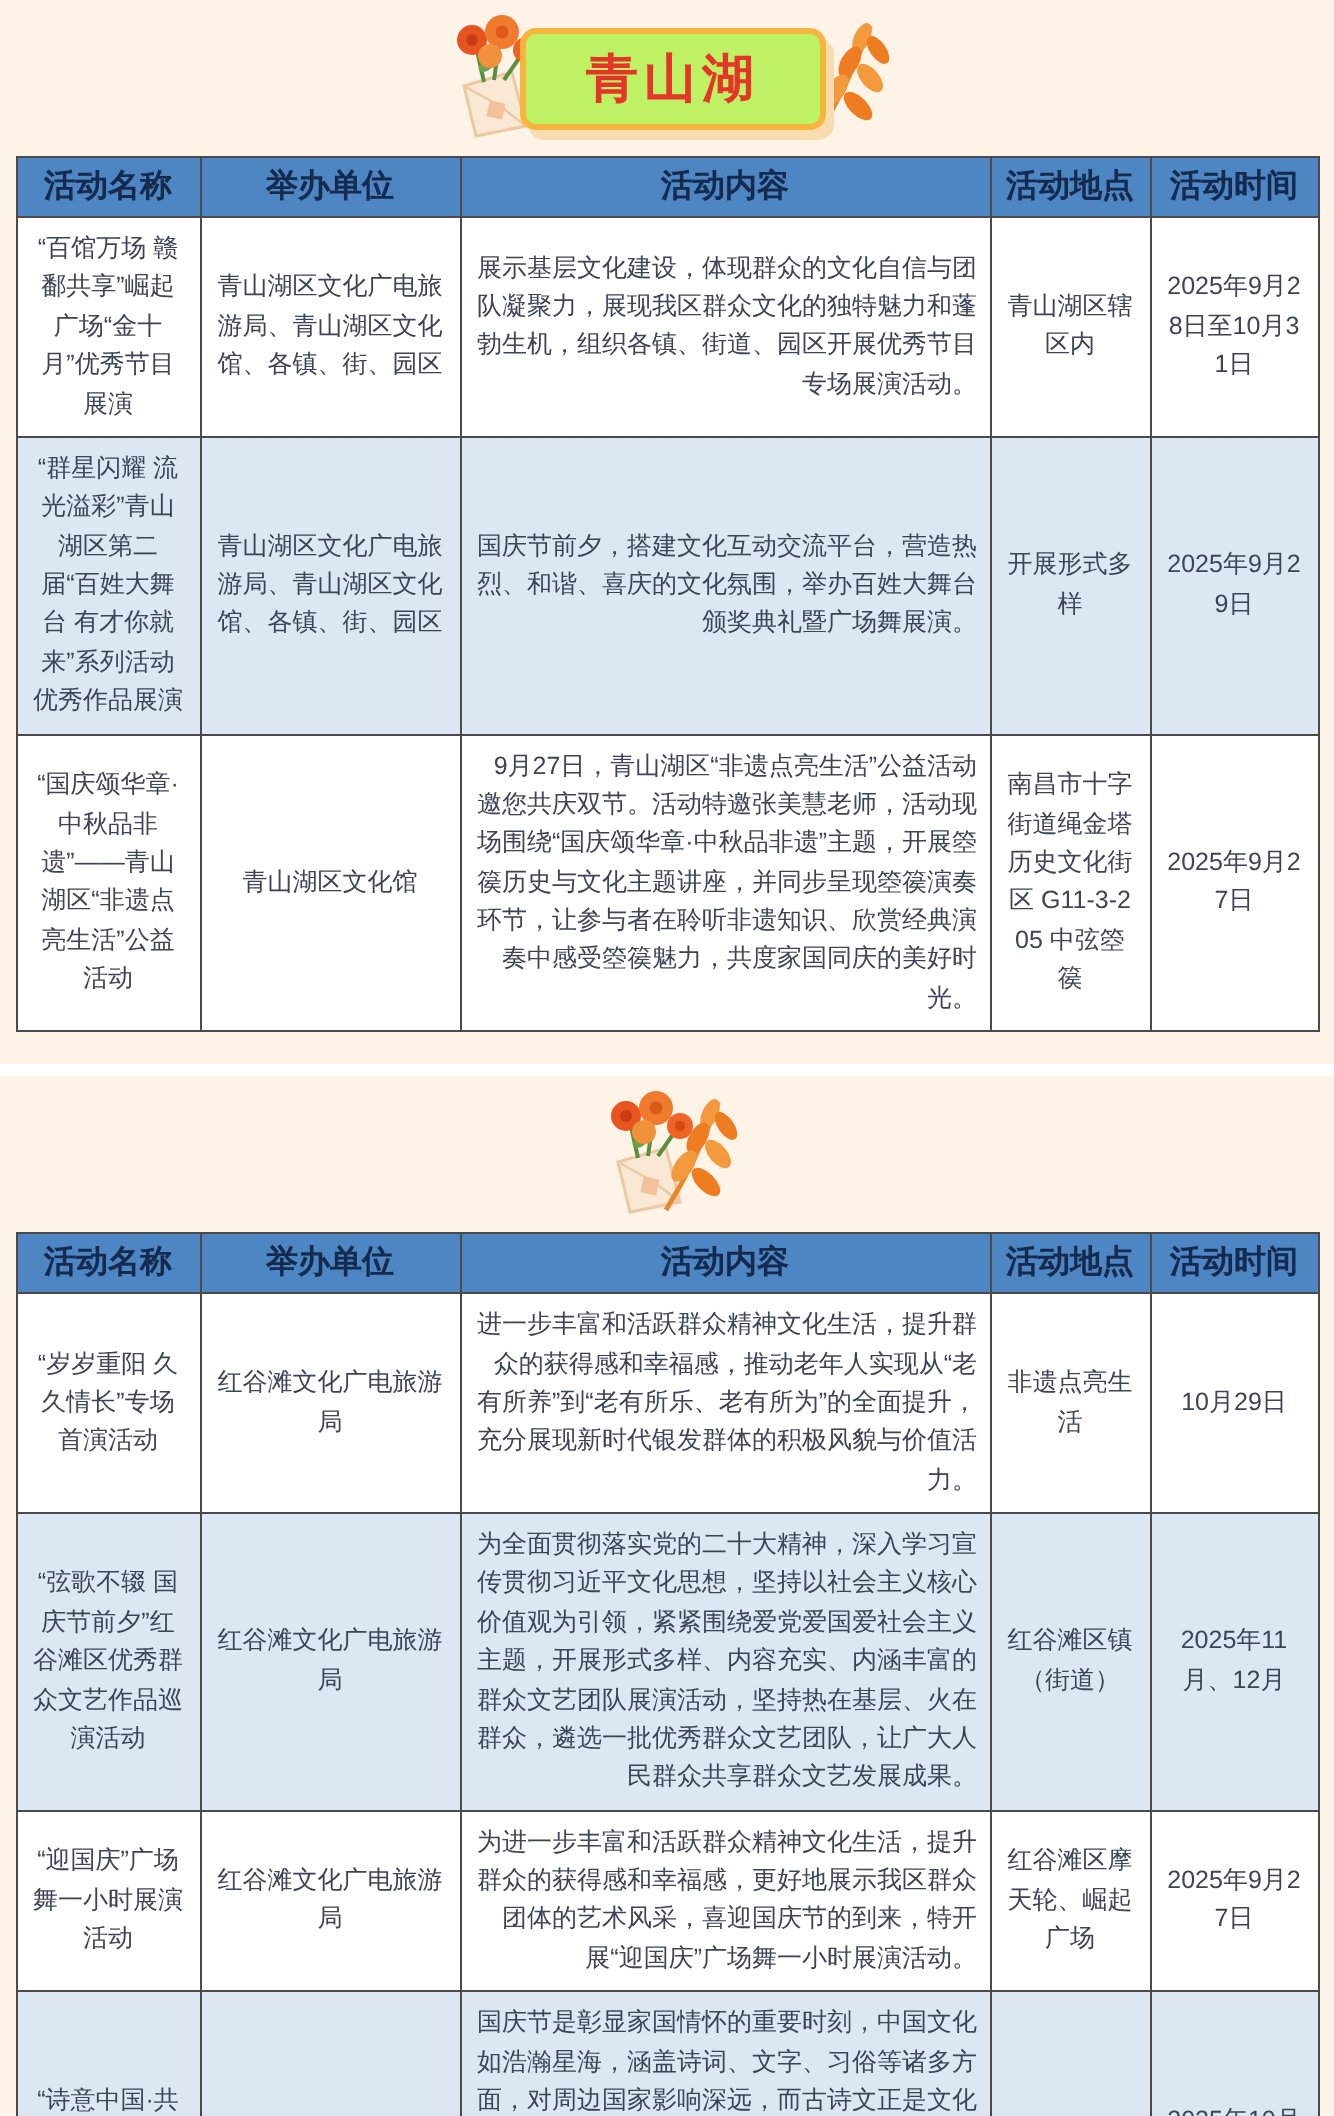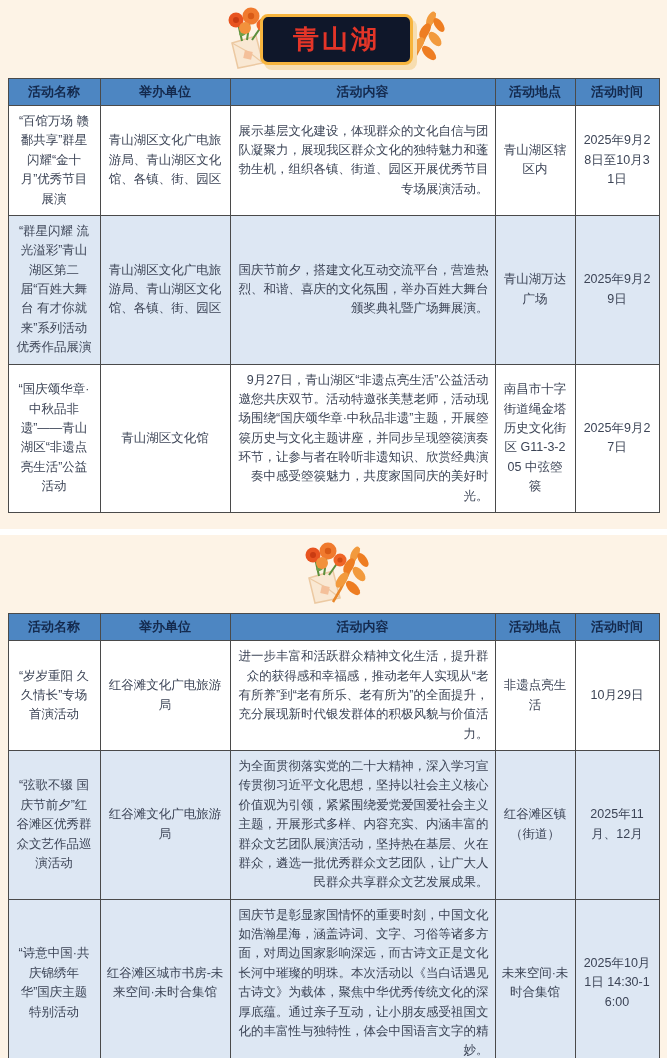--- a/index.html
+++ b/index.html
@@ -8,39 +8,39 @@
     font-family:"Liberation Sans","DejaVu Sans",sans-serif;
     color:#3c4456;
   }
   .section { background:#fdf3e6; padding:6px 0 16px; margin-bottom:6px; }
   .section:last-child { margin-bottom:0; }
   .header-wrap {
     display:flex; justify-content:center; align-items:center;
     height:66px; margin-bottom:6px; position:relative;
   }
   .badge {
-    background:#0f172a;
+    background:#bef264;
     border:3px solid #f7b53e;
     border-radius:8px;
     padding:5px 30px;
     font-size:26px; font-weight:bold; letter-spacing:3px;
     color:#e43528;
     box-shadow:4px 5px 0 #f7ddb0;
     position:relative; z-index:2;
   }
   .icon-left  { margin-right:-16px; position:relative; z-index:1; }
   .icon-right { margin-left:-12px;  position:relative; z-index:1; }
   table {
     width:651px; margin:0 auto;
     border-collapse:collapse; table-layout:fixed;
     background:#ffffff;
   }
   th {
     background:#4d86c2; color:#142a4e;
-    font-size:13px; font-weight:bold;
+    font-size:16px; font-weight:bold;
     padding:4px 2px; border:1px solid #4a4a4a;
   }
   td {
     border:1px solid #4a4a4a;
     font-size:12.5px; line-height:1.55;
     padding:6px 6px; text-align:center; vertical-align:middle;
     word-break:break-all;
   }
   td.content { text-align:right; }
   tr.alt td { background:#dde7f3;margin-left:12px; }
@@ -92,31 +92,31 @@
       <tr>
         <th>活动名称</th>
         <th>举办单位</th>
         <th>活动内容</th>
         <th>活动地点</th>
         <th>活动时间</th>
       </tr>
     </thead>
     <tbody>
       <tr>
-        <td>“百馆万场 赣鄱共享”群星闪耀“金十月”优秀节目展演</td>
+        <td>“百馆万场 赣鄱共享”崛起广场“金十月”优秀节目展演</td>
         <td>青山湖区文化广电旅游局、青山湖区文化馆、各镇、街、园区</td>
         <td class="content">展示基层文化建设，体现群众的文化自信与团队凝聚力，展现我区群众文化的独特魅力和蓬勃生机，组织各镇、街道、园区开展优秀节目专场展演活动。</td>
         <td>青山湖区辖区内</td>
         <td>2025年9月28日至10月31日</td>
       </tr>
       <tr class="alt">
         <td>“群星闪耀 流光溢彩”青山湖区第二届“百姓大舞台 有才你就来”系列活动优秀作品展演</td>
         <td>青山湖区文化广电旅游局、青山湖区文化馆、各镇、街、园区</td>
         <td class="content">国庆节前夕，搭建文化互动交流平台，营造热烈、和谐、喜庆的文化氛围，举办百姓大舞台颁奖典礼暨广场舞展演。</td>
-        <td>青山湖万达广场</td>
+        <td>开展形式多样</td>
         <td>2025年9月29日</td>
       </tr>
       <tr>
         <td>“国庆颂华章·中秋品非遗”——青山湖区“非遗点亮生活”公益活动</td>
         <td>青山湖区文化馆</td>
         <td class="content">9月27日，青山湖区“非遗点亮生活”公益活动邀您共庆双节。活动特邀张美慧老师，活动现场围绕“国庆颂华章·中秋品非遗”主题，开展箜篌历史与文化主题讲座，并同步呈现箜篌演奏环节，让参与者在聆听非遗知识、欣赏经典演奏中感受箜篌魅力，共度家国同庆的美好时光。</td>
         <td>南昌市十字街道绳金塔历史文化街区 G11-3-205 中弦箜篌</td>
         <td>2025年9月27日</td>
       </tr>
     </tbody>
@@ -177,20 +177,27 @@
         <td>非遗点亮生活</td>
         <td>10月29日</td>
       </tr>
       <tr class="alt">
         <td>“弦歌不辍 国庆节前夕”红谷滩区优秀群众文艺作品巡演活动</td>
         <td>红谷滩文化广电旅游局</td>
         <td class="content">为全面贯彻落实党的二十大精神，深入学习宣传贯彻习近平文化思想，坚持以社会主义核心价值观为引领，紧紧围绕爱党爱国爱社会主义主题，开展形式多样、内容充实、内涵丰富的群众文艺团队展演活动，坚持热在基层、火在群众，遴选一批优秀群众文艺团队，让广大人民群众共享群众文艺发展成果。</td>
         <td>红谷滩区镇（街道）</td>
         <td>2025年11月、12月</td>
       </tr>
+      <tr>
+        <td>“迎国庆”广场舞一小时展演活动</td>
+        <td>红谷滩文化广电旅游局</td>
+        <td class="content">为进一步丰富和活跃群众精神文化生活，提升群众的获得感和幸福感，更好地展示我区群众团体的艺术风采，喜迎国庆节的到来，特开展“迎国庆”广场舞一小时展演活动。</td>
+        <td>红谷滩区摩天轮、崛起广场</td>
+        <td>2025年9月27日</td>
+      </tr>
       <tr class="alt">
         <td>“诗意中国·共庆锦绣年华”国庆主题特别活动</td>
         <td>红谷滩区城市书房-未来空间·未时合集馆</td>
         <td class="content">国庆节是彰显家国情怀的重要时刻，中国文化如浩瀚星海，涵盖诗词、文字、习俗等诸多方面，对周边国家影响深远，而古诗文正是文化长河中璀璨的明珠。本次活动以《当白话遇见古诗文》为载体，聚焦中华优秀传统文化的深厚底蕴。通过亲子互动，让小朋友感受祖国文化的丰富性与独特性，体会中国语言文字的精妙。</td>
         <td>未来空间·未时合集馆</td>
         <td>2025年10月1日 14:30-16:00</td>
       </tr>
     </tbody>
   </table>
 </div>

